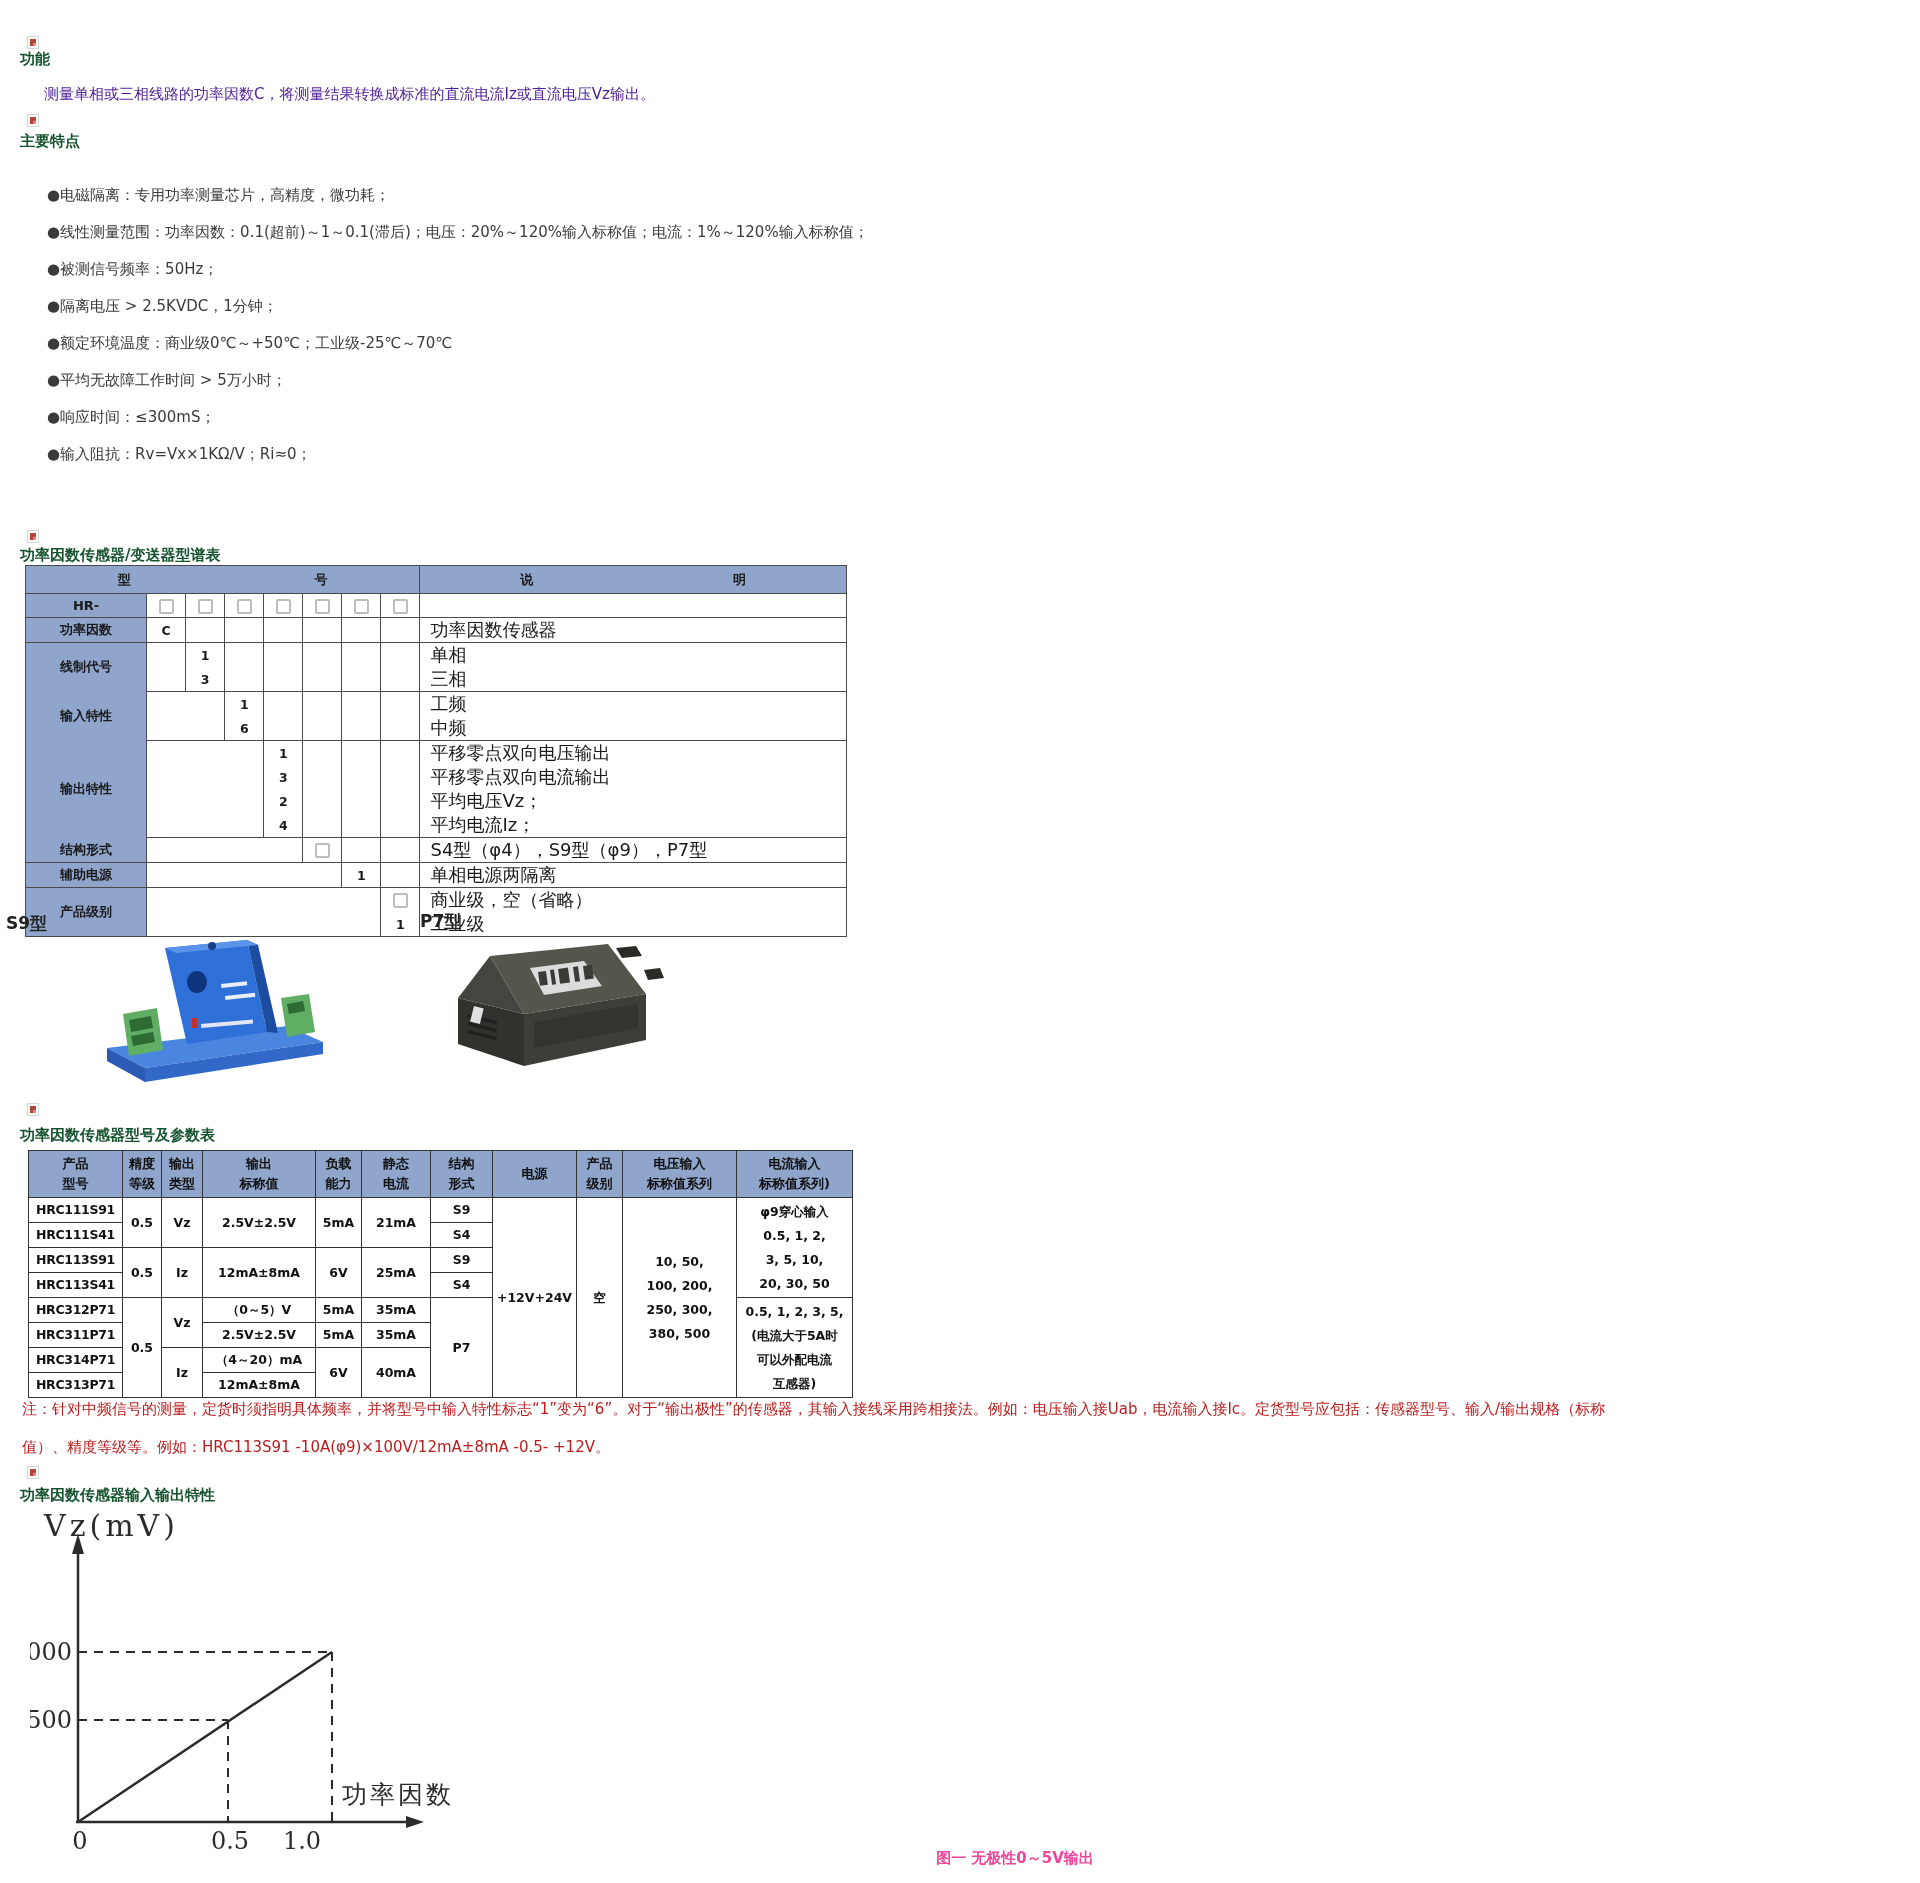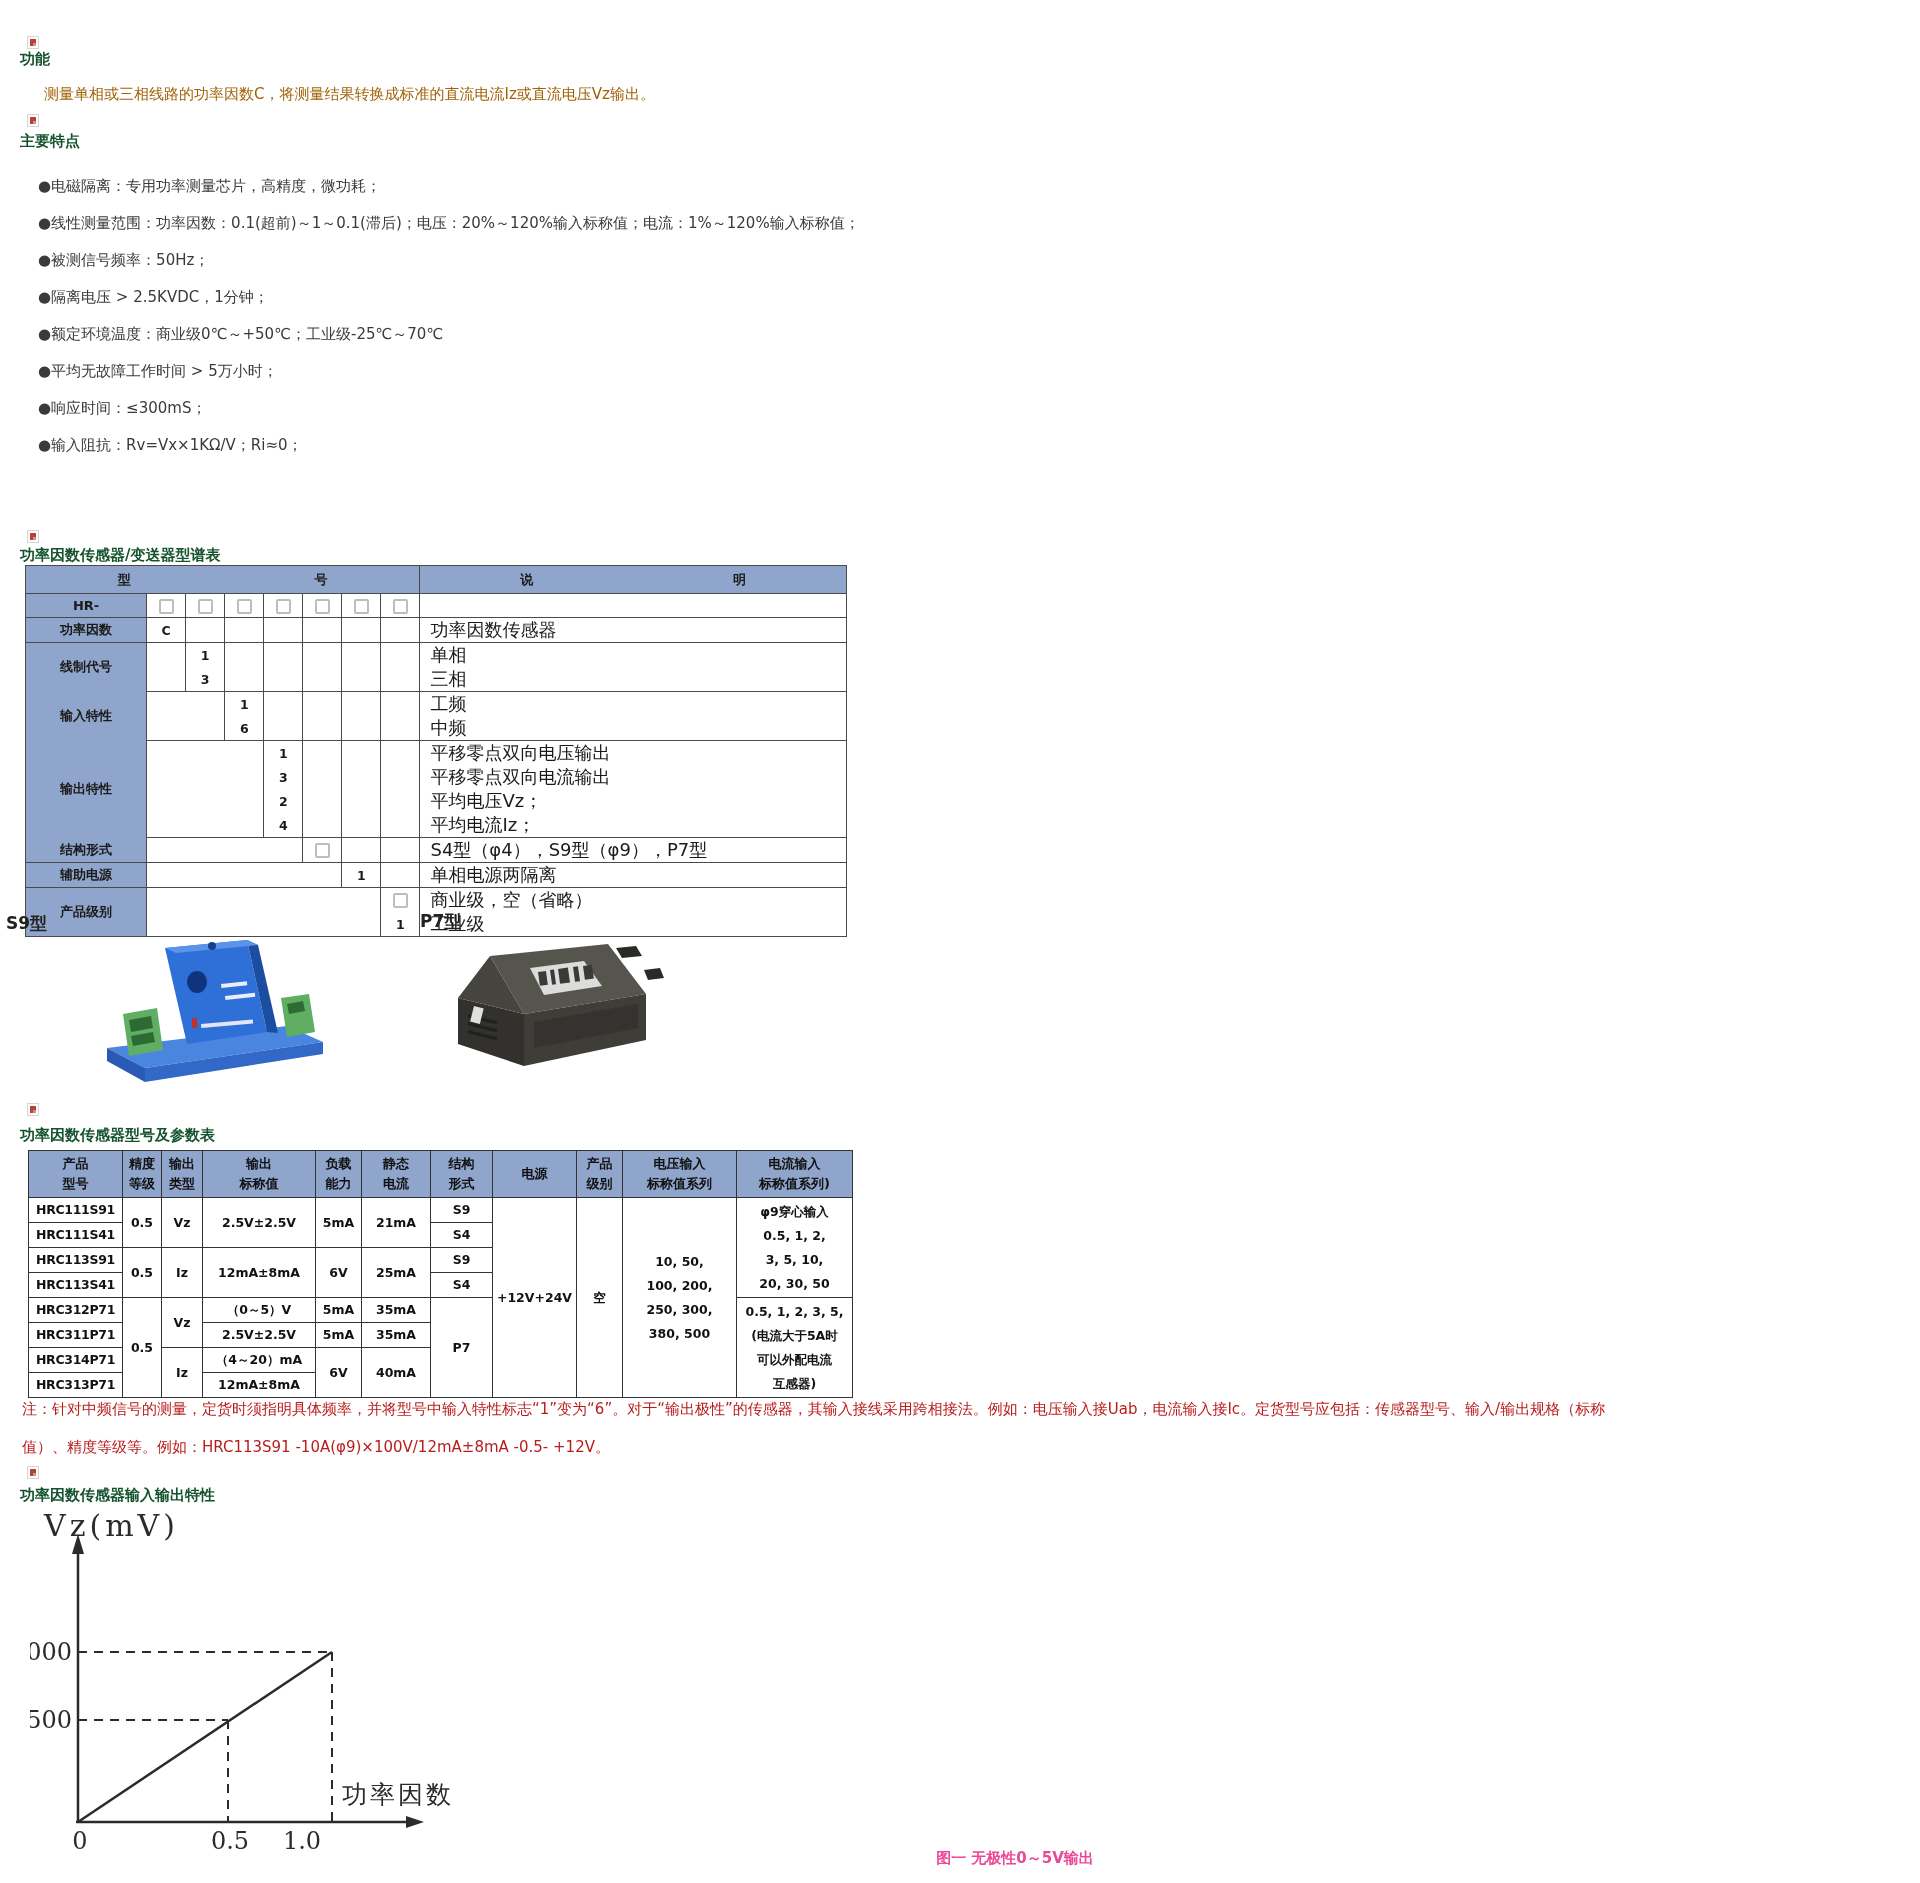--- a/index.html
+++ b/index.html
@@ -8,22 +8,22 @@
     font-family:"DejaVu Sans","Liberation Sans",sans-serif;
     color:#333;overflow:hidden;
   }
   .abs{position:absolute;}
   
   .bimg{position:absolute;width:12px;height:13px;border:1px solid #d6d6d6;background:#fff;box-sizing:border-box;}
   .bimg i{position:absolute;left:2px;top:2px;width:6px;height:7px;background:#b5433a;display:block;}
   .bimg em{position:absolute;right:2px;bottom:2px;width:3px;height:3px;background:#d98a84;display:block;}
 
   h3.sec{font-size:15px;font-weight:bold;color:#14532d;margin:0;}
-  .para{font-size:15px;color:#a16207;}
-  ul.feat{list-style:none;margin:0;padding:0;}
+  .para{font-size:15px;color:#4c1d95;}
+  ul.feat{list-style:none;margin:9px;padding:0;}
   ul.feat li{height:37px;display:flex;align-items:center;font-size:15px;color:#3a3a3a;white-space:nowrap;}
 
   
   table.spec{border-collapse:collapse;table-layout:fixed;width:822px;border:1px solid #4a4a4a;}
   table.spec td{border-left:1px solid #4a4a4a;border-right:1px solid #4a4a4a;border-top:none;border-bottom:none;
     padding:0;height:23px;font-size:13px;color:#1a1a1a;overflow:hidden;}
   table.spec tr.ge td{border-bottom:1px solid #4a4a4a;}
   table.spec td.hdc{background:#8fa5cb;font-weight:bold;height:27px;}
   .spread{display:flex;justify-content:space-around;align-items:center;}
   table.spec td.lbl{background:#8fa5cb;text-align:center;font-weight:600;}

